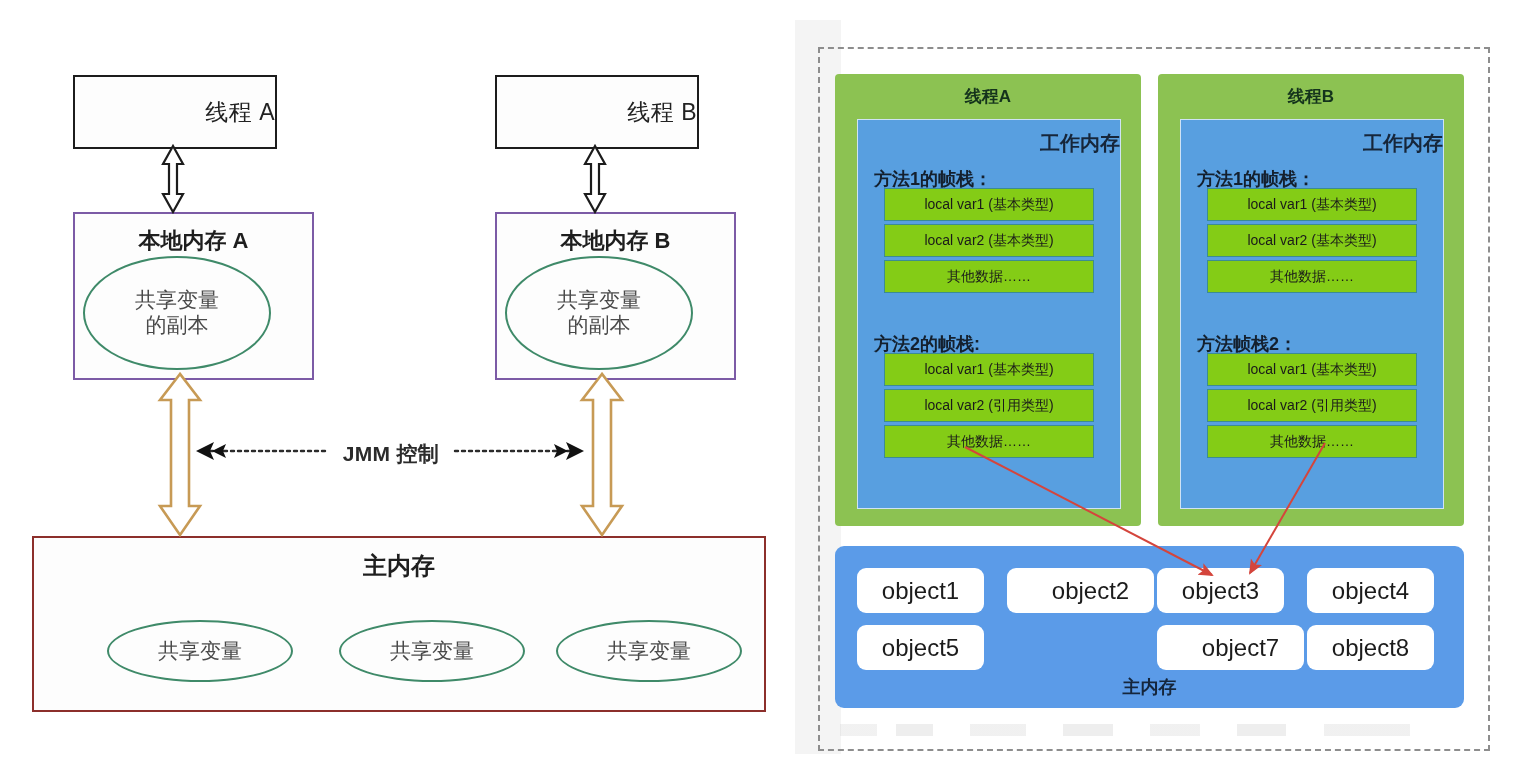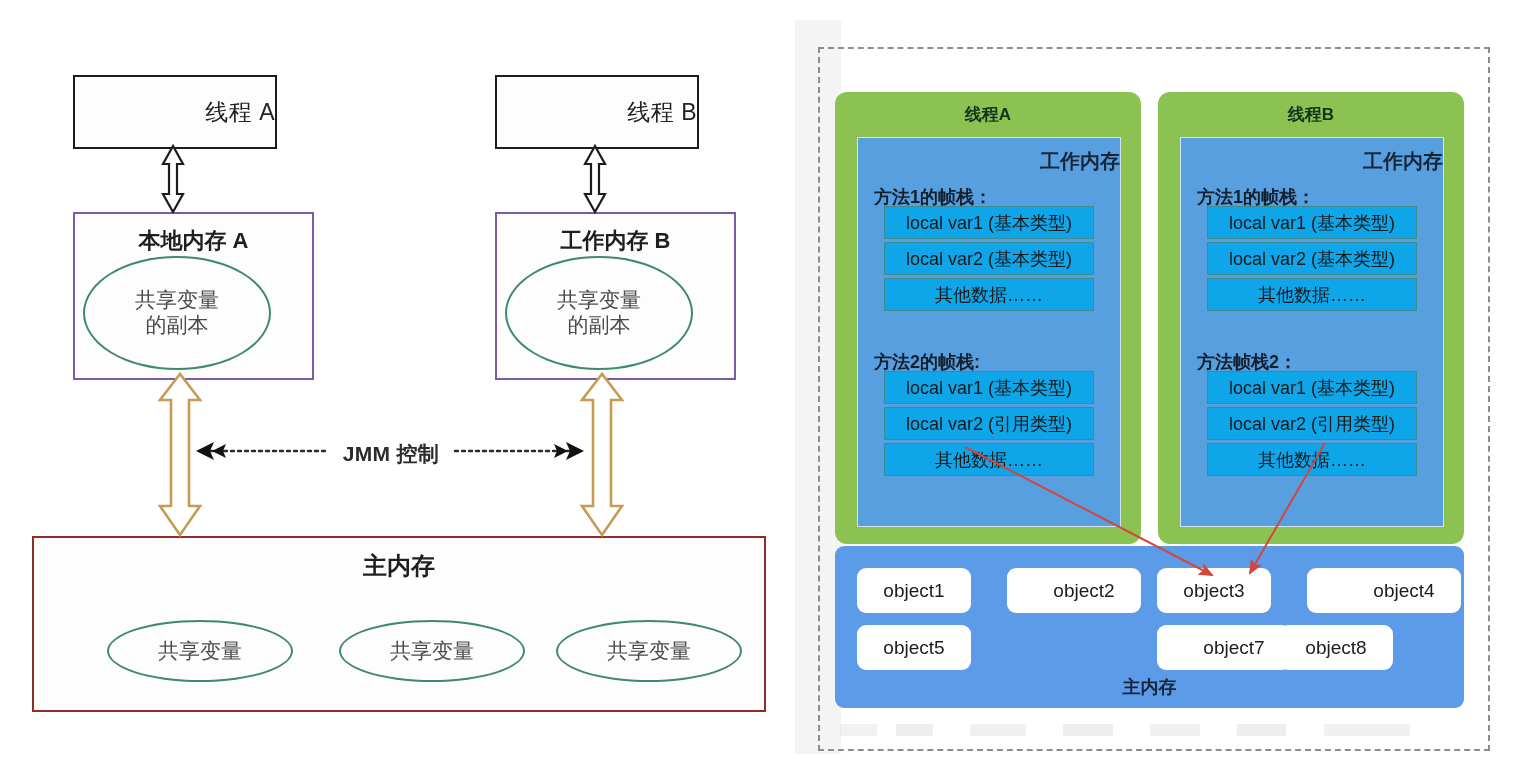--- a/index.html
+++ b/index.html
@@ -68,55 +68,55 @@
   .right-panel{position:absolute;left:780px;top:0;width:754px;height:774px;}
   .grid-strip{
     position:absolute;left:15px;top:20px;width:46px;height:734px;
     background:#f4f4f4;
   }
   .dashed-frame{
     position:absolute;left:38px;top:47px;width:668px;height:700px;
     border:2px dashed #8d8d8d;
   }
   .thread-card{
-    position:absolute;top:92px;width:306px;height:452px;
-    background:#8CC252;border-radius:12px;
+    position:absolute;top:74px;width:306px;height:452px;
+    background:#8CC252;border-radius:4px;
   }
   .thread-card.a{left:55px;}
   .thread-card.b{left:378px;}
   .thread-card-title{
     position:absolute;left:0;right:0;top:11px;text-align:center;
     font-size:17px;font-weight:700;color:#14331c;
   }
   .work-mem{
     position:absolute;left:22px;top:45px;width:262px;height:388px;
     background:#589FE0;border:1.5px solid #cfe3f5;
   }
   .work-title{
     position:absolute;left:0;right:0;top:10px;text-align:right;
     font-size:20px;font-weight:700;color:#16263a;
   }
   .frame-label{
     position:absolute;font-size:18px;font-weight:700;color:#14202e;
   }
   .stack-group{position:absolute;}
   .row{
-    width:208px;height:31px;background:#0ea5e9;
+    width:208px;height:31px;background:#84cc16;
     border:1.6px solid #3c8c92;margin-bottom:3px;
     display:flex;align-items:center;justify-content:center;
-    font-size:18px;color:#1a1a1a;
+    font-size:14px;color:#1a1a1a;
   }
   .main-mem-card{
     position:absolute;left:55px;top:546px;width:629px;height:162px;
     background:#5B9BE8;border-radius:9px;
   }
   .obj{
-    position:absolute;width:114px;height:45px;background:#ffffff;
+    position:absolute;width:127px;height:45px;background:#ffffff;
     border-radius:9px;display:flex;align-items:center;justify-content:center;
-    font-size:19px;color:#1c1c1c;
+    font-size:24px;color:#1c1c1c;
   }
   .main-mem-label{
     position:absolute;left:0;right:0;bottom:9px;text-align:center;
     font-size:18px;font-weight:700;color:#15263c;
   }
   .cutoff-text{
     position:absolute;left:60px;top:724px;width:620px;height:12px;
     background:linear-gradient(90deg,rgba(180,180,180,.18) 0 6%,transparent 6% 9%,
       rgba(170,170,170,.2) 9% 15%,transparent 15% 21%,rgba(175,175,175,.18) 21% 30%,
       transparent 30% 36%,rgba(170,170,170,.2) 36% 44%,transparent 44% 50%,
@@ -141,21 +141,21 @@
 
     <div class="local-box a">
       <div class="local-title">本地内存 A</div>
       <div class="ell-copy">
         <span>共享变量</span>
         <span>的副本</span>
       </div>
     </div>
 
     <div class="local-box b">
-      <div class="local-title">工作内存 B</div>
+      <div class="local-title">本地内存 B</div>
       <div class="ell-copy">
         <span>共享变量</span>
         <span>的副本</span>
       </div>
     </div>
 
     <div class="jmm-label">JMM 控制</div>
 
     <div class="main-box">
       <div class="main-title">主内存</div>
@@ -243,24 +243,24 @@
           <div class="row">local var2 (引用类型)</div>
           <div class="row">其他数据……</div>
         </div>
       </div>
     </div>
 
     <div class="main-mem-card">
       <div class="obj" style="left:22px;top:22px;">object1</div>
       <div class="obj" style="left:172px;top:22px;padding-left:20px;">object2</div>
       <div class="obj" style="left:322px;top:22px;">object3</div>
-      <div class="obj" style="left:472px;top:22px;padding-left:40px;">object4</div>
+      <div class="obj" style="left:472px;top:22px;">object4</div>
       <div class="obj" style="left:22px;top:79px;">object5</div>
       <div class="obj" style="left:322px;top:79px;padding-left:20px;">object7</div>
-      <div class="obj" style="left:444px;top:79px;">object8</div>
+      <div class="obj" style="left:472px;top:79px;">object8</div>
       <div class="main-mem-label">主内存</div>
     </div>
 
     <div class="cutoff-text"></div>
 
     <svg class="overlay" width="754" height="774">
       <defs>
         <marker id="redArrow" markerWidth="9" markerHeight="9" refX="6.5" refY="3.2" orient="auto">
           <path d="M0,0 L7.5,3.2 L0,6.4 L1.6,3.2 Z" fill="#d4453c"></path>
         </marker>

